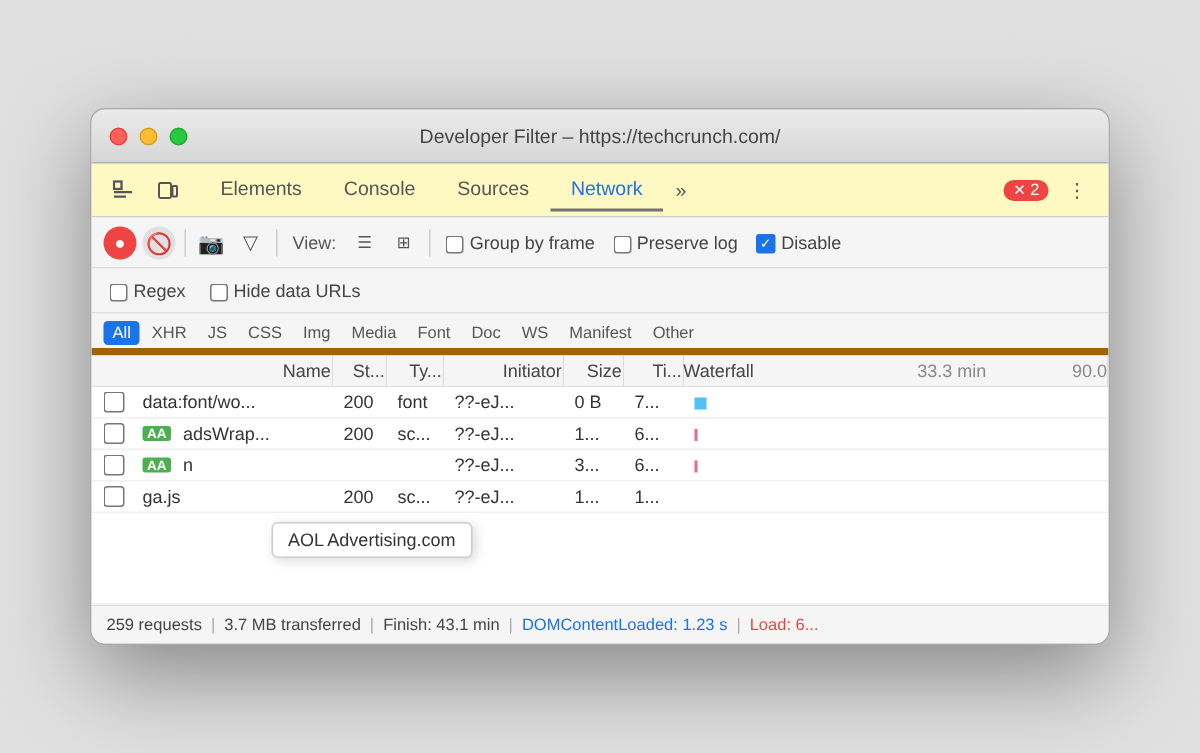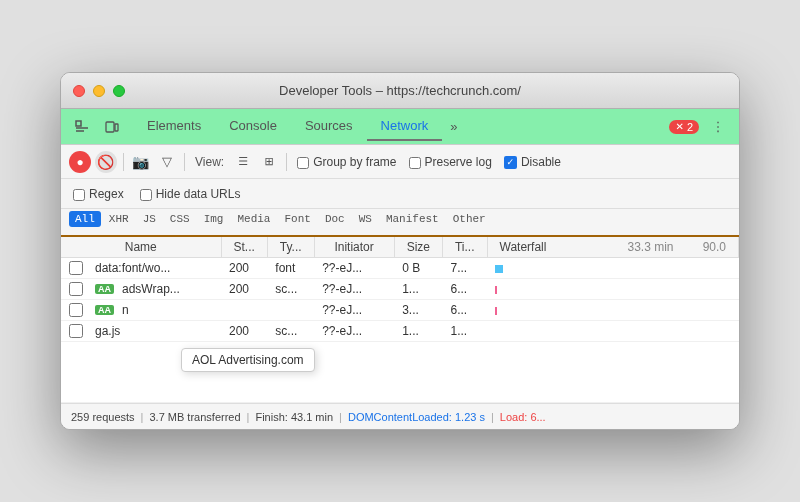--- a/index.html
+++ b/index.html
@@ -46,21 +46,21 @@
     .title-text {
       position: absolute;
       left: 50%;
       transform: translateX(-50%);
       font-size: 13px;
       color: #444;
       white-space: nowrap;
     }
     
     .tab-bar {
-      background: #86efac;
+      background: #fef9c3;
       border-bottom: 1px solid #ccc;
       display: flex;
       align-items: center;
       padding: 13px 8px;
       height: 36px;
     }
     .tab-bar-left {
       display: flex;
       align-items: center;
       gap: 4px;
@@ -186,27 +186,26 @@
       padding: 2px 8px;
       font-size: 12px;
       width: 160px;
       height: 22px;
       background: white;
       outline: none;
     }
     
     .type-bar {
       background: #f5f5f5;
-      border-bottom: 2px solid #a16207;
-      display: flex;
-      align-items: flex-start;
+      border-bottom: 5px solid #a16207;
+      display: flex;
+      align-items: flex-end;
       padding: 2px 8px;
       gap: 2px;
       height: 28px;
-      font-family: Liberation Mono, monospace;
     }
     .type-btn {
       padding: 2px 6px;
       font-size: 11px;
       color: #555;
       border-radius: 3px;
       cursor: pointer;
       white-space: nowrap;
     }
     .type-btn.active {
@@ -220,22 +219,22 @@
     }
     .net-table {
       width: 100%;
       border-collapse: collapse;
       font-size: 12px;
     }
     .net-table thead th {
       background: #f5f5f5;
       border-bottom: 1px solid #ddd;
       border-right: 1px solid #ddd;
-      padding: 3px 12px;
-      text-align: center;
+      padding: 3px 0;
+      text-align: right;
       font-weight: 500;
       color: #444;
       white-space: nowrap;
       position: sticky;
       top: 0;
       z-index: 2;
     }
     .net-table tbody tr {
       border-bottom: 1px solid #f0f0f0;
     }
@@ -331,21 +330,21 @@
 <body>
 
 <div class="window">
 
   <div class="title-bar">
     <div class="traffic-lights">
       <div class="traffic-light tl-close"></div>
       <div class="traffic-light tl-minimize"></div>
       <div class="traffic-light tl-maximize"></div>
     </div>
-    <span class="title-text">Developer Tools – https://techcrunch.com/</span>
+    <span class="title-text">Developer Filter – https://techcrunch.com/</span>
   </div>
 
   <div class="tab-bar">
     <div class="tab-bar-left">
       <div class="icon-btn" title="Inspect">
         <svg width="14" height="14" viewBox="0 0 14 14" fill="none">
           <rect x="1" y="1" width="5" height="5" stroke="#555" stroke-width="1.5"></rect>
           <line x1="1" y1="8" x2="13" y2="8" stroke="#555" stroke-width="1.5"></line>
           <line x1="1" y1="11" x2="9" y2="11" stroke="#555" stroke-width="1.5"></line>
         </svg>

